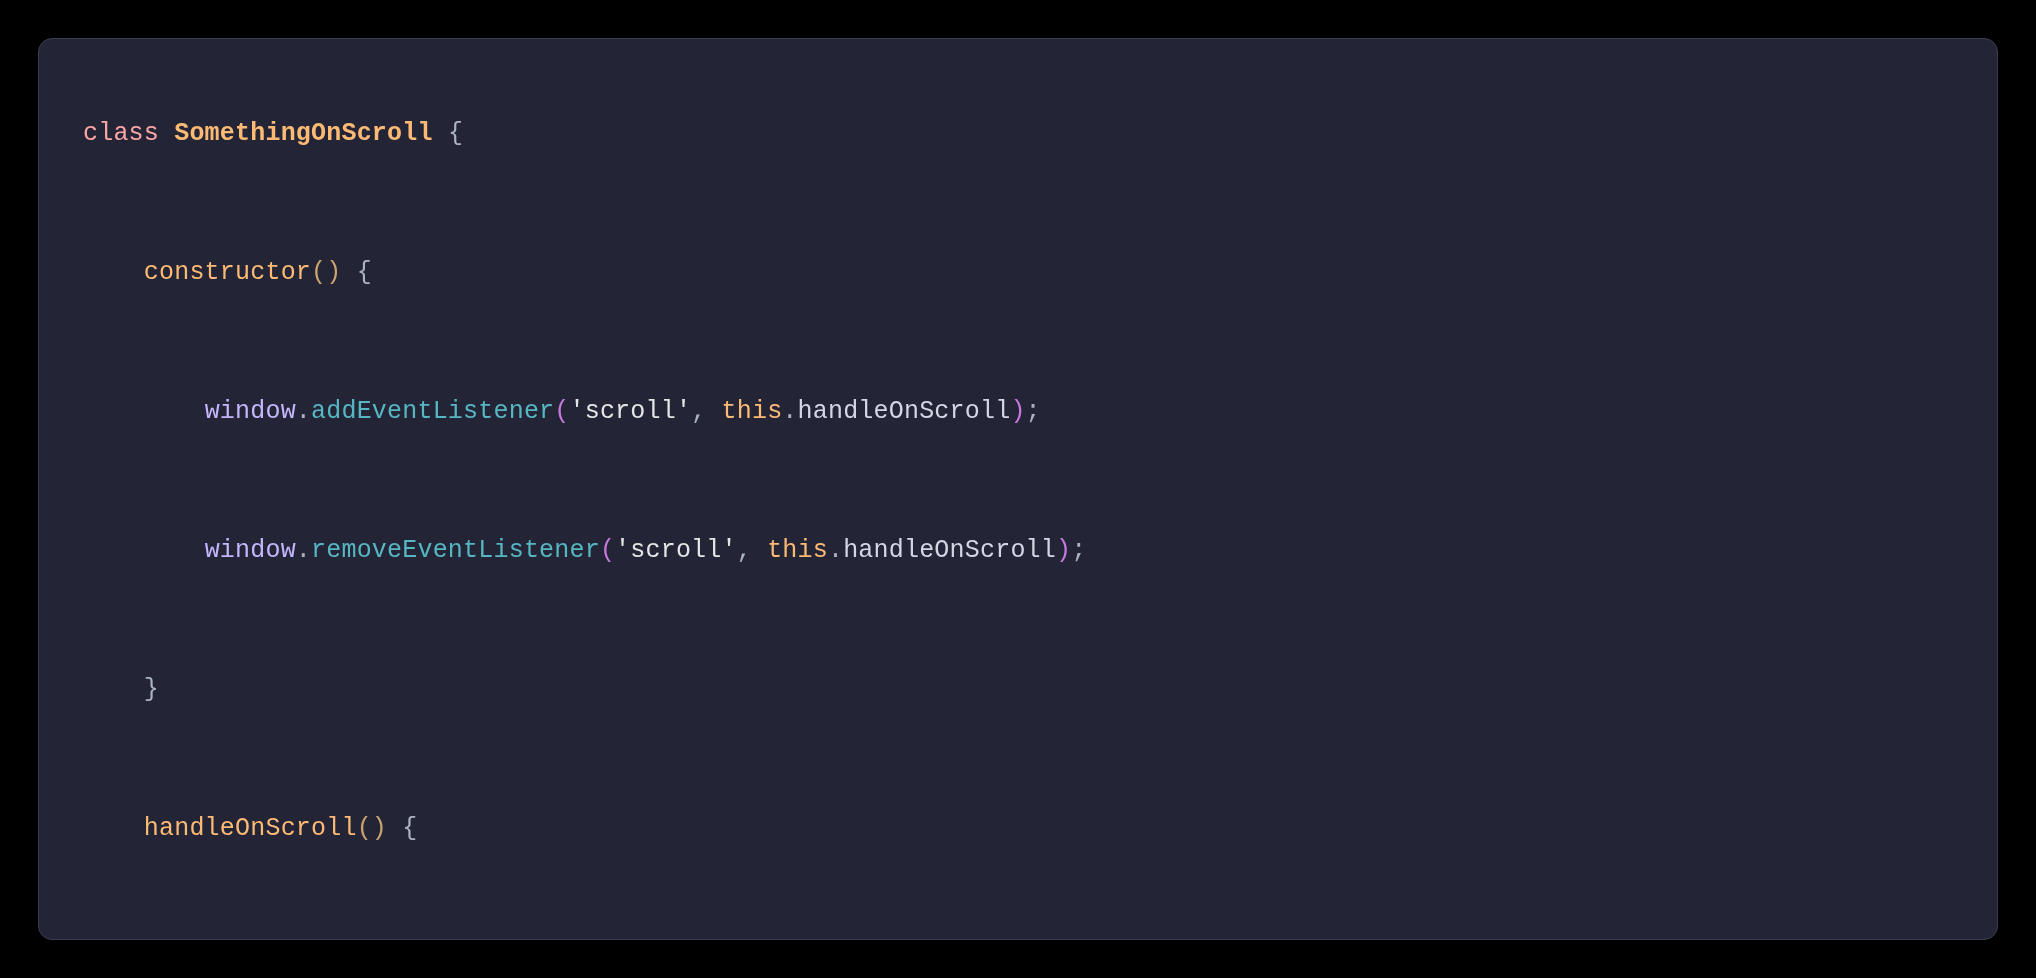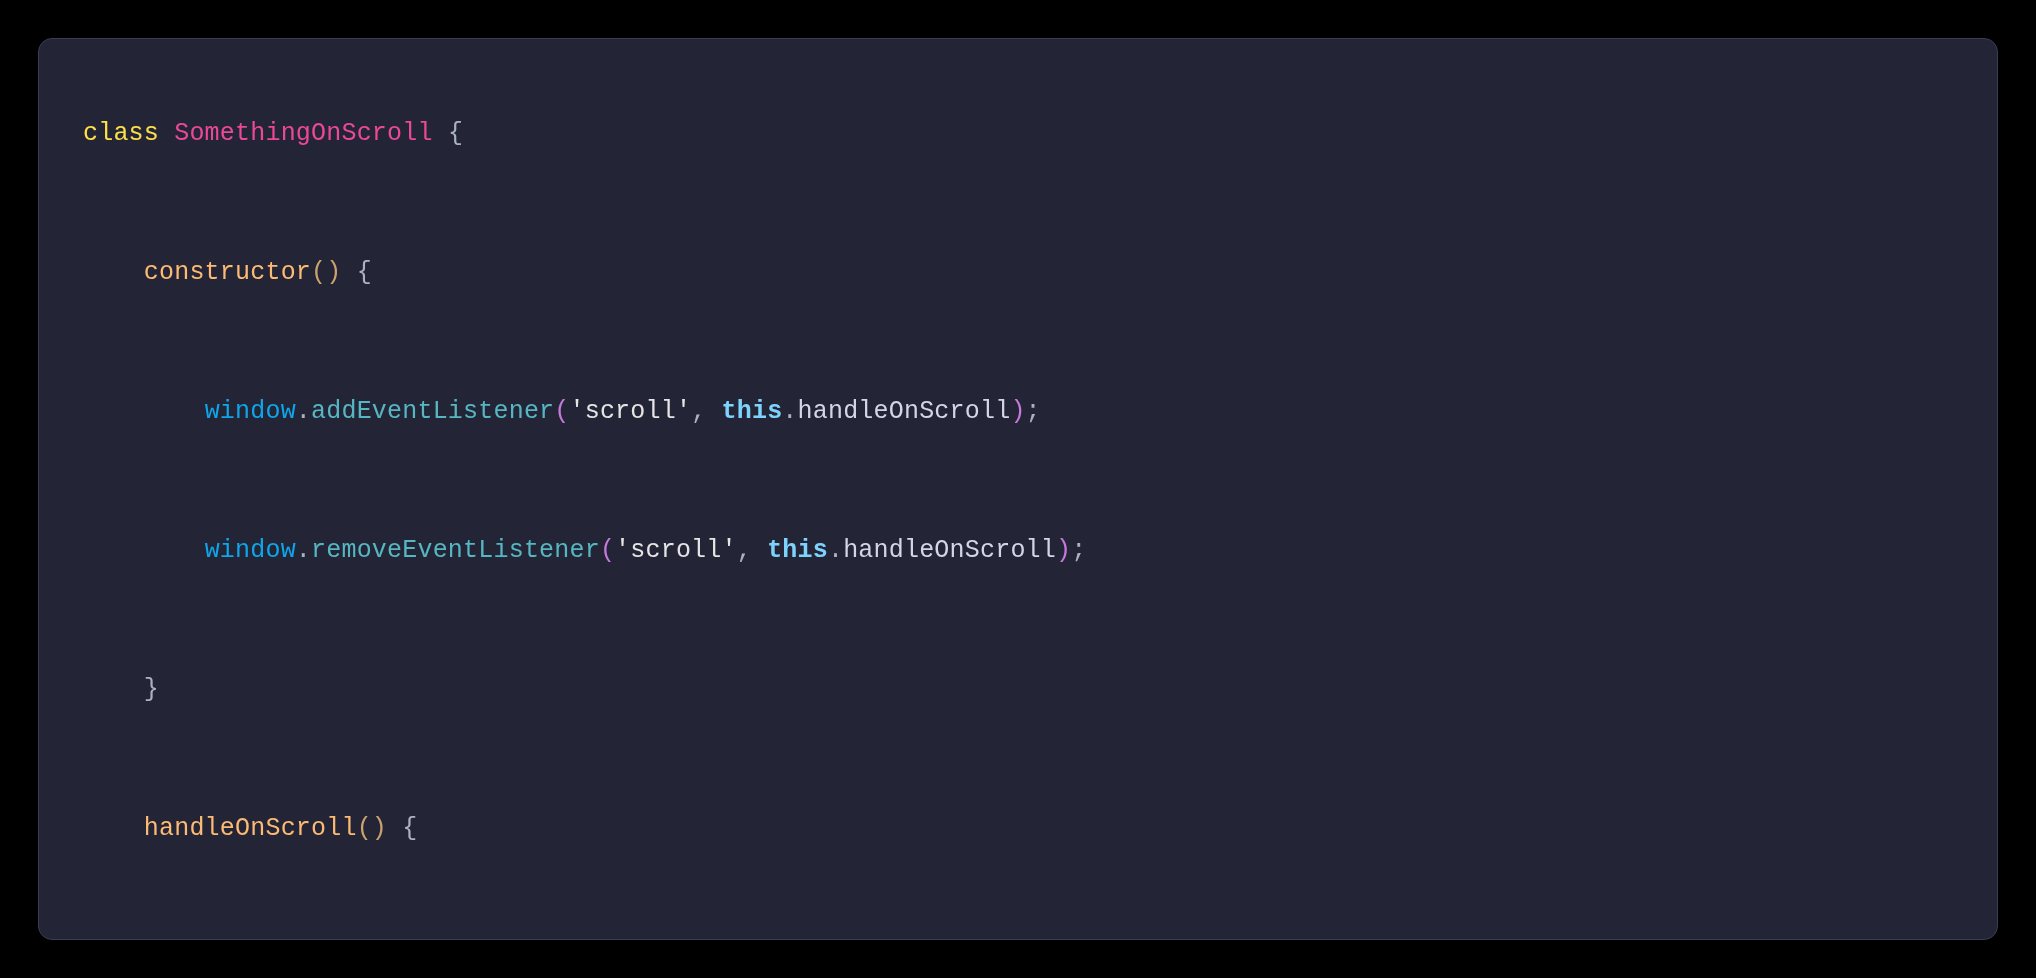--- a/index.html
+++ b/index.html
@@ -22,32 +22,32 @@
   }
   pre {
     font-family: inherit;
     font-size: 25px;
     line-height: 2.78;
     color: #d4d6e4;
     white-space: pre;
     font-weight: 500;
     letter-spacing: 0.2px;
   }
-  .tok-keyword { color: #fde047; text-align: center; }
-  .tok-classname { color: #ec4899; }
+  .tok-keyword { color: #fca5a5; text-align: center; }
+  .tok-classname { color: #fdba74; font-weight: bold; }
   .tok-method { color: #fdba74; }
   .tok-func { color: #56b6c2; font-family: Liberation Mono, monospace; }
   .tok-punct { color: #abb2bf; }
   .tok-paren { color: #c9a26d; }
   .tok-paren2 { color: #c678dd; }
   .tok-brace { color: #abb2bf; }
   .tok-string { color: #e5e5e5; }
-  .tok-this { color: #7dd3fc; font-weight: bold; }
+  .tok-this { color: #fdba74; }
   .tok-prop { color: #d4d6e4; }
-  .tok-ident { color: #0ea5e9; }
+  .tok-ident { color: #c4b5fd; }
 </style>
 </head>
 <body>
 
 <div class="code-panel">
 <pre><span class="tok-keyword">class</span> <span class="tok-classname">SomethingOnScroll</span> <span class="tok-brace">{</span>
 
 <span>    </span><span class="tok-method">constructor</span><span class="tok-paren">()</span> <span class="tok-brace">{</span>
 
 <span>        </span><span class="tok-ident">window</span><span class="tok-punct">.</span><span class="tok-func">addEventListener</span><span class="tok-paren2">(</span><span class="tok-string">'scroll'</span><span class="tok-punct">, </span><span class="tok-this">this</span><span class="tok-punct">.</span><span class="tok-prop">handleOnScroll</span><span class="tok-paren2">)</span><span class="tok-punct">;</span>

